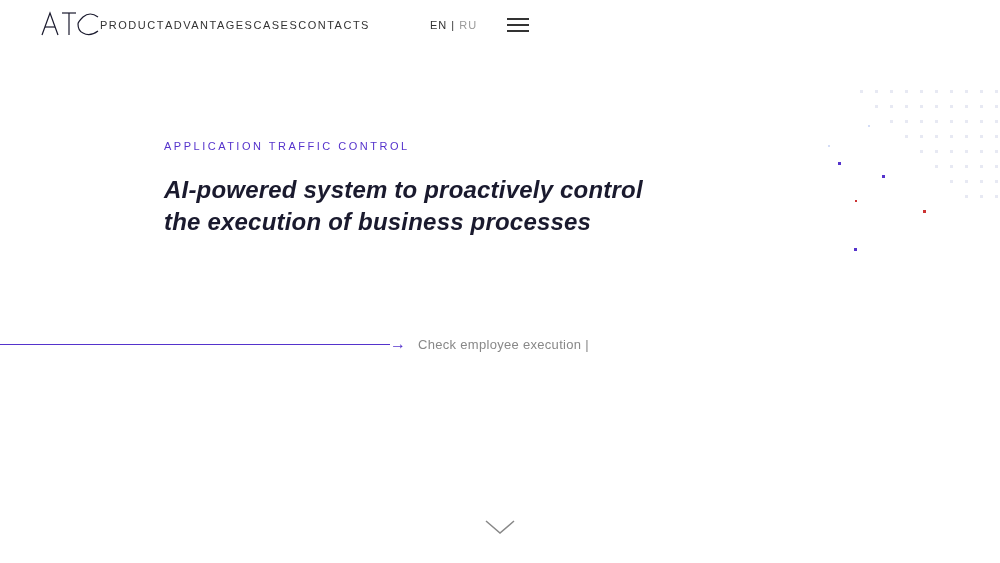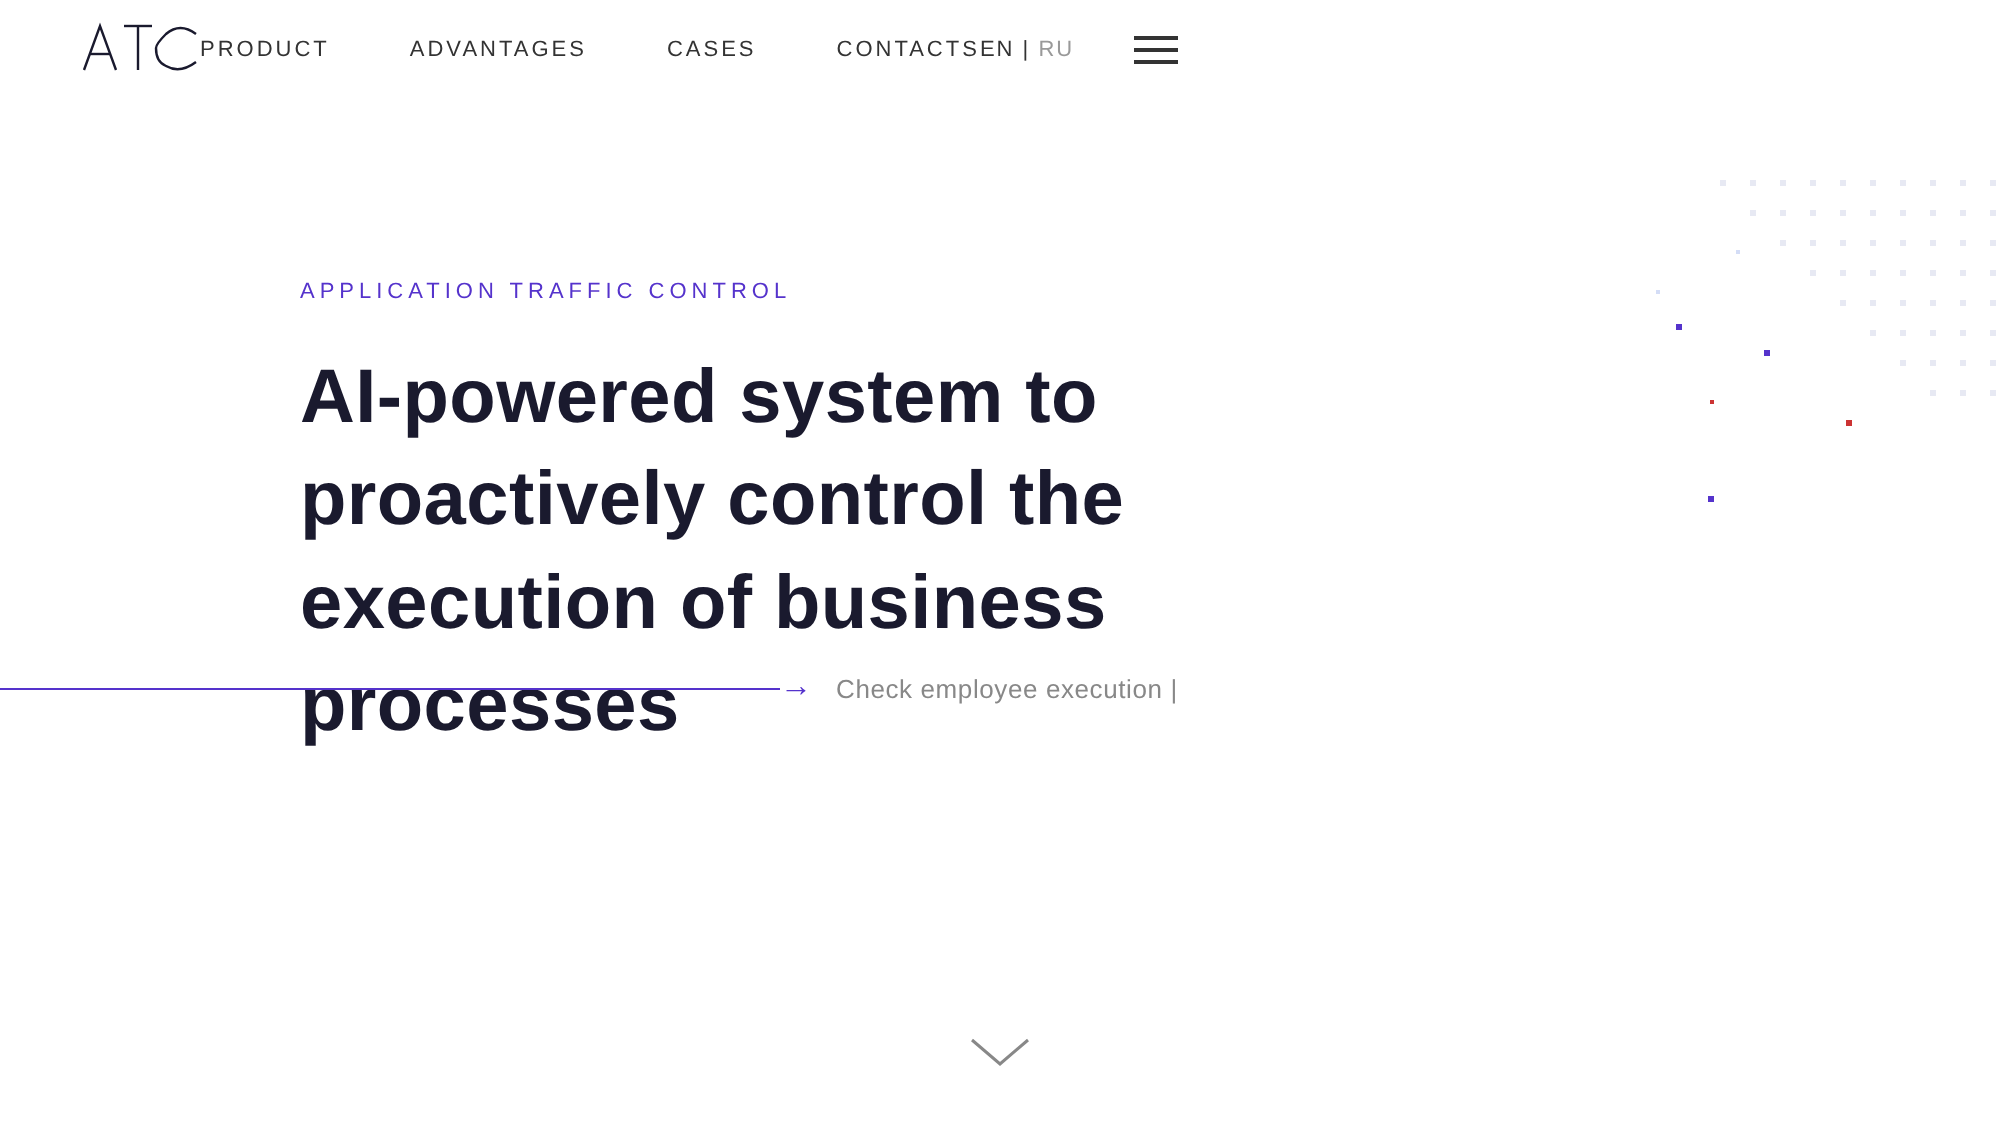--- a/index.html
+++ b/index.html
@@ -31,21 +31,21 @@
     }
 
     .logo-svg {
       width: 60px;
       height: 28px;
     }
 
     nav {
       display: flex;
       align-items: center;
-      gap: 40px;
+      margin-right: 60px;
     }
 
     nav a {
       text-decoration: none;
       color: #333;
       font-size: 11px;
       letter-spacing: 1.5px;
       font-weight: 400;
       text-transform: uppercase;
     }
@@ -76,39 +76,40 @@
       display: block;
       width: 22px;
       height: 2px;
       background: #333;
     }
 
     
     .hero {
       position: absolute;
       top: 140px;
-      left: 150px;
+      left: 164px;
       max-width: 500px;
     }
 
     .subtitle {
       color: #5533cc;
       font-size: 11px;
       letter-spacing: 2.5px;
       font-weight: 400;
       text-transform: uppercase;
       margin-bottom: 22px;
     }
 
     .headline {
-      font-size: 38px;
+      font-size: 24px;
       font-weight: 700;
       color: #1a1a2e;
       line-height: 1.35;
       letter-spacing: 0.2px;
+      font-style: italic;
     }
 
     
     .cta-line {
       position: absolute;
       top: 335px;
       left: 0;
       display: flex;
       align-items: center;
     }

